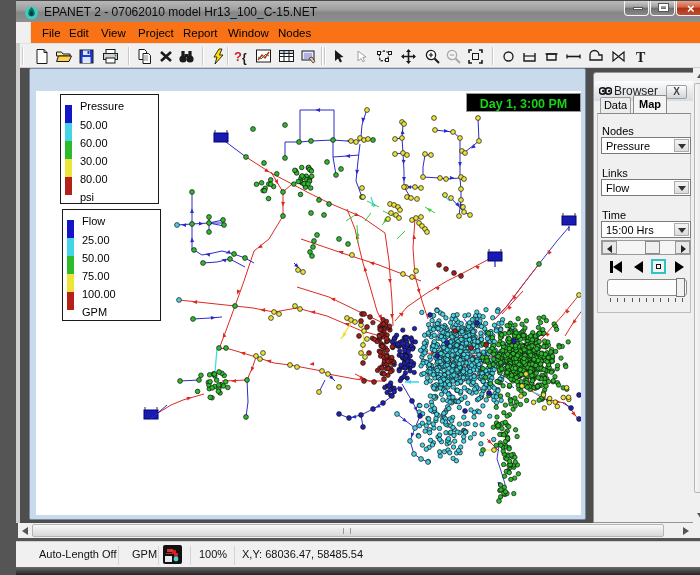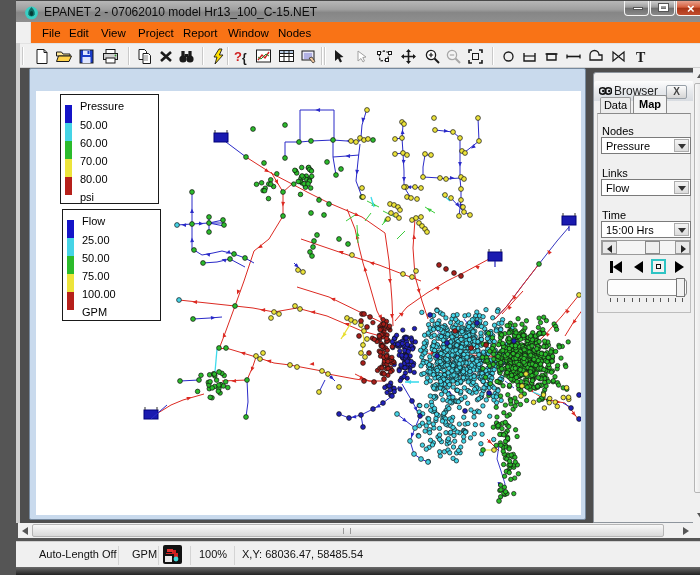--- a/index.html
+++ b/index.html
@@ -2379,37 +2379,38 @@
 
       <div id="leg-p" class="legend abs">
         <div class="lbar" style="top:10px;background:#1414c8"></div>
         <div class="lbar" style="top:28px;background:#45d4e6"></div>
         <div class="lbar" style="top:46px;background:#2bbb2b"></div>
         <div class="lbar" style="top:64px;background:#ede43a"></div>
         <div class="lbar" style="top:82px;background:#b6201a"></div>
         <div class="lrow" style="top:5px">Pressure</div>
         <div class="lrow" style="top:24px">50.00</div>
         <div class="lrow" style="top:42px">60.00</div>
-        <div class="lrow" style="top:60px">70.00</div>
+        <div class="lrow" style="top:60px">30.00</div>
         <div class="lrow" style="top:78px">80.00</div>
         <div class="lrow" style="top:96px">psi</div>
       </div>
       <div id="leg-f" class="legend abs">
         <div class="lbar" style="top:10px;background:#1414c8"></div>
         <div class="lbar" style="top:28px;background:#45d4e6"></div>
         <div class="lbar" style="top:46px;background:#2bbb2b"></div>
         <div class="lbar" style="top:64px;background:#ede43a"></div>
         <div class="lbar" style="top:82px;background:#b6201a"></div>
         <div class="lrow" style="top:5px">Flow</div>
         <div class="lrow" style="top:24px">25.00</div>
         <div class="lrow" style="top:42px">50.00</div>
         <div class="lrow" style="top:60px">75.00</div>
         <div class="lrow" style="top:78px">100.00</div>
         <div class="lrow" style="top:96px">GPM</div>
       </div>
+      <div id="clock" class="abs"><span>Day 1, 3:00 PM</span></div>
     </div>
   </div>
 
   <div id="browser" class="abs">
     <div id="br-title" class="abs">
       <svg class="abs" style="left:5px;top:4px" width="13" height="12" viewBox="0 0 13 12">
         <circle cx="3.5" cy="6" r="3.2" fill="none" stroke="#111" stroke-width="1.6"></circle>
         <circle cx="9.5" cy="6" r="3.2" fill="none" stroke="#111" stroke-width="1.6"></circle>
         <circle cx="4.2" cy="6" r="1.2" fill="#111"></circle>
         <circle cx="10.2" cy="6" r="1.2" fill="#111"></circle>

